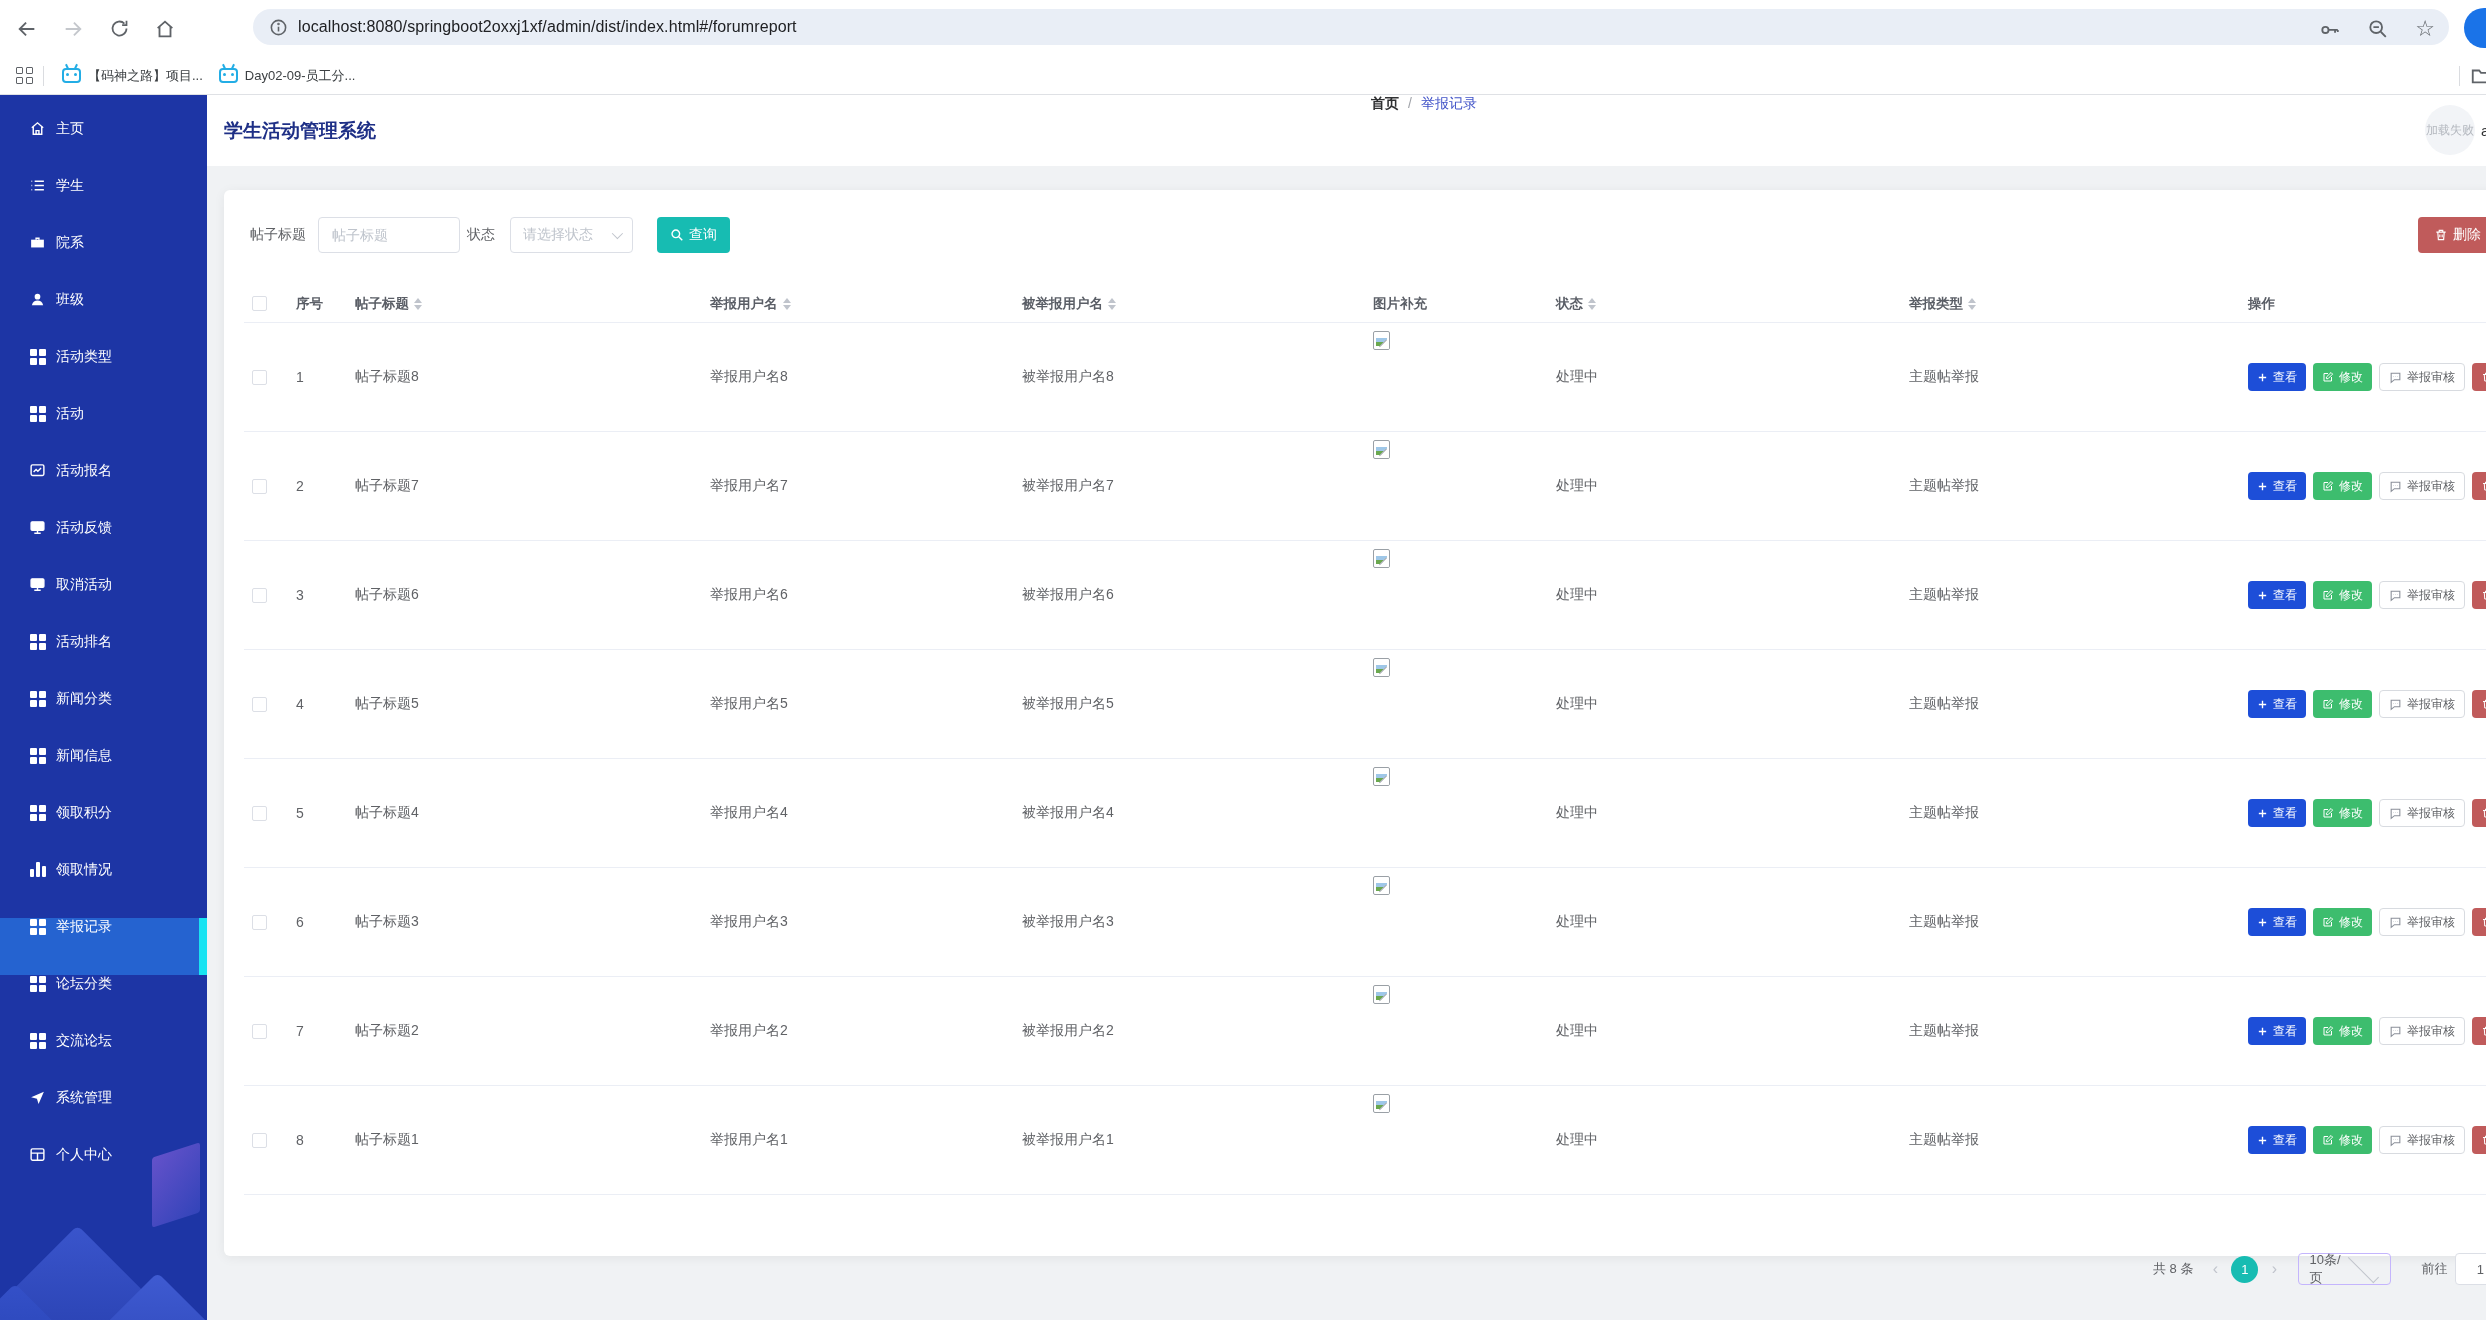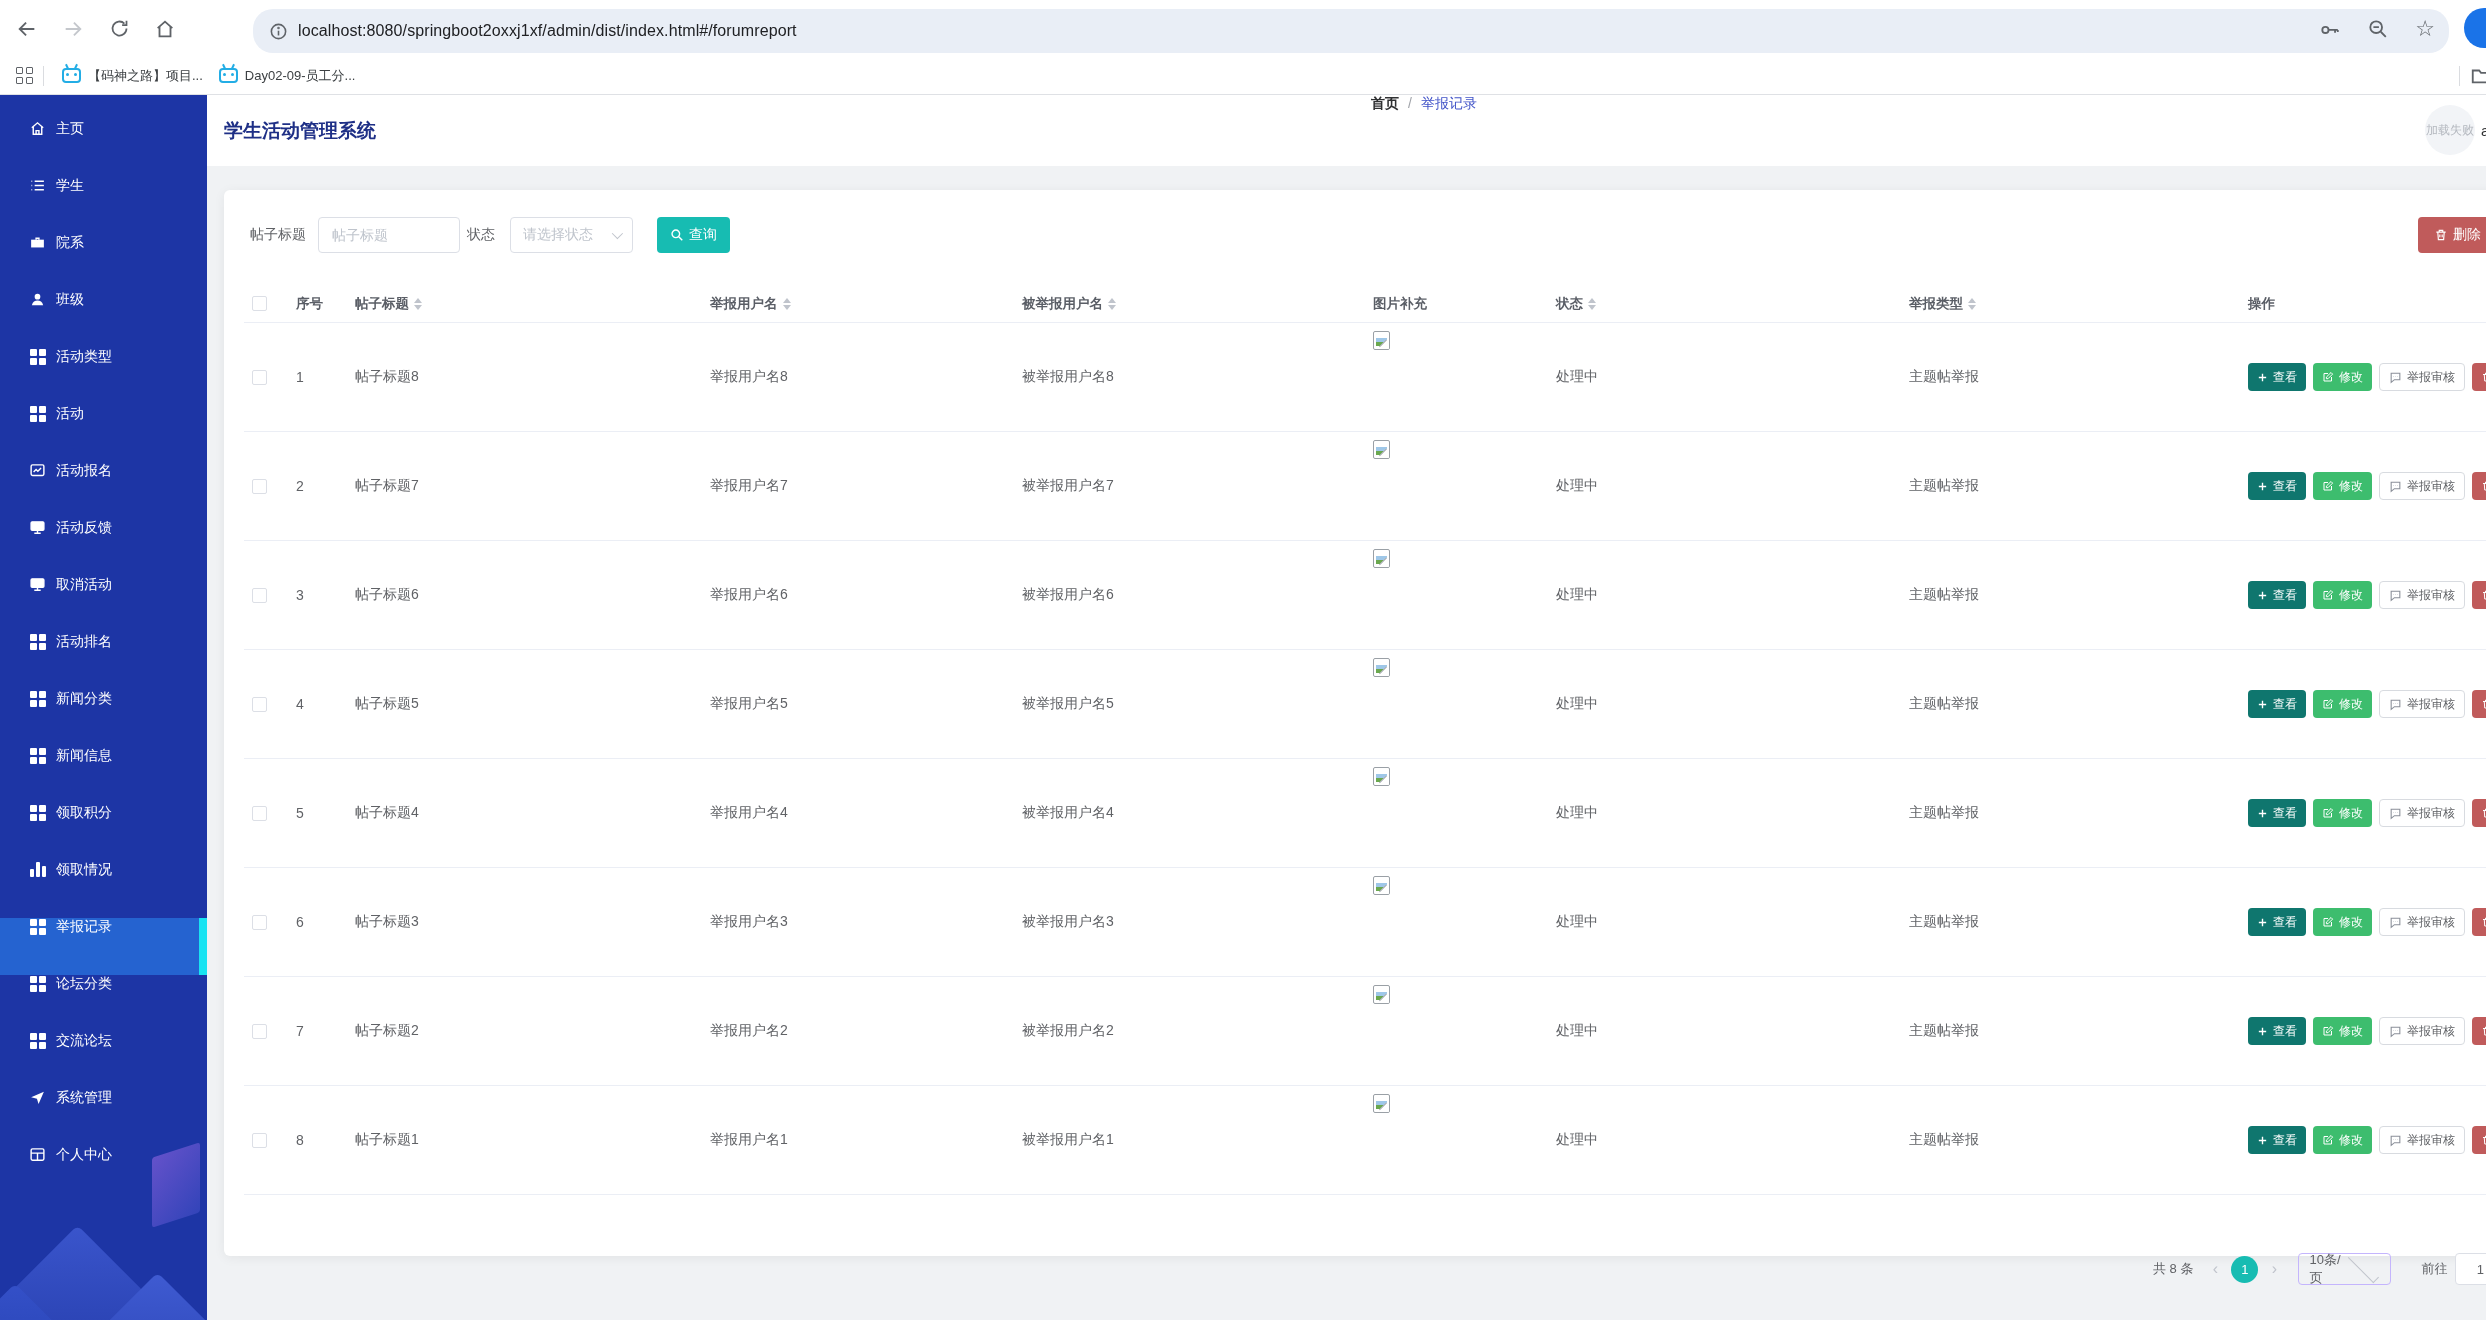--- a/index.html
+++ b/index.html
@@ -6,21 +6,21 @@
   html,body { width:2486px; height:1320px; }
   body {
     font-family:"Liberation Sans","DejaVu Sans",sans-serif;
     overflow:hidden; position:relative; background:#fff; color:#303133;
   }
   svg { display:block; }
 
   
   .toolbar { position:absolute; left:0; top:0; width:2486px; height:57px; background:#fff; display:flex; align-items:center; }
   .nav-btn { width:38px; height:38px; border-radius:50%; display:flex; align-items:center; justify-content:center; margin-left:8px; cursor:pointer; }
-  .addr-pill { position:absolute; left:253px; top:9px; width:2196px; height:44px; background:#e9eef6; border-radius:20px; display:flex; align-items:center; }
+  .addr-pill { position:absolute; left:253px; top:9px; width:2196px; height:36px; background:#e9eef6; border-radius:20px; display:flex; align-items:center; }
   .addr-url { font-size:16px; color:#202124; margin-left:10px; letter-spacing:0.1px; }
   .pill-right { position:absolute; right:14px; top:0; height:40px; display:flex; align-items:center; gap:26px; }
   .star { font-size:22px; color:#5f6368; line-height:1; }
   .profile-c { position:absolute; right:-18px; top:8px; width:40px; height:40px; border-radius:50%; background:#1a73e8; }
 
   .bookmarks { position:absolute; left:0; top:57px; width:2486px; height:38px; background:#fff; border-bottom:1px solid #dfe1e5; display:flex; align-items:center; }
   .bm-sep { width:1px; height:20px; background:#dadce0; margin:0 10px; }
   .bm-item { display:flex; align-items:center; gap:7px; padding:4px 8px; border-radius:6px; cursor:pointer; }
   .bm-label { font-size:13px; color:#3c4043; }
   .bili { width:19px; height:15px; border:2px solid #23ade5; border-radius:4px; position:relative; background:#fff; }
@@ -84,21 +84,21 @@
   .c-st{width:353px} .c-type{width:339px} .c-act{width:340px; gap:7px;}
   .cbox { width:15px; height:15px; border:1px solid #dcdfe6; border-radius:2px; background:#fff; cursor:pointer; }
   .caret { display:inline-flex; flex-direction:column; margin-left:5px; gap:2px; }
   .caret i { width:0; height:0; border-left:4px solid transparent; border-right:4px solid transparent; }
   .caret .up { border-bottom:5px solid #c0c4cc; }
   .caret .dn { border-top:5px solid #c0c4cc; }
   .brokimg { width:17px; height:19px; border:1px solid #9aa0a6; border-radius:2px; position:relative; background:#fff; overflow:hidden; }
   .brokimg:before { content:""; position:absolute; left:2px; top:6px; width:11px; height:8px; background:linear-gradient(to bottom,#9ec7e8 45%,#6aa84f 45%); clip-path:polygon(0 0,100% 0,100% 55%,55% 100%,0 100%); }
   .brokimg:after { content:""; position:absolute; right:-3px; bottom:-3px; width:10px; height:10px; background:#fff; transform:rotate(45deg); border-left:1px solid #9aa0a6; }
   .abtn { height:28px; padding:0 9px; font-size:12px; }
-  .a-view { background:#0f766e; }
+  .a-view { background:#1d4ed8; }
   .a-edit { background:#3dbd6e; }
   .a-review { background:#fff; color:#606266; border:1px solid #d8dbe0; }
   .a-del { background:#c05b5b; }
 
   
   .pager { position:absolute; left:1901px; top:1063px; height:32px; display:flex; align-items:center; font-size:13px; color:#606266;margin-left:28px; }
   .pg-total { margin-right:12px; }
   .pg-arrow { width:20px; text-align:center; font-size:16px; color:#c0c4cc; cursor:pointer; }
   .pg-cur { width:27px; height:27px; border-radius:50%; background:#17bcb2; color:#fff; display:flex; align-items:center; justify-content:center; margin:0 6px; font-size:13px; cursor:pointer; }
   .pg-size { width:93px; height:32px; border:1px solid #c4b5fd; border-radius:4px; display:flex; align-items:center; padding:0 10px; margin-left:14px; cursor:pointer; }

